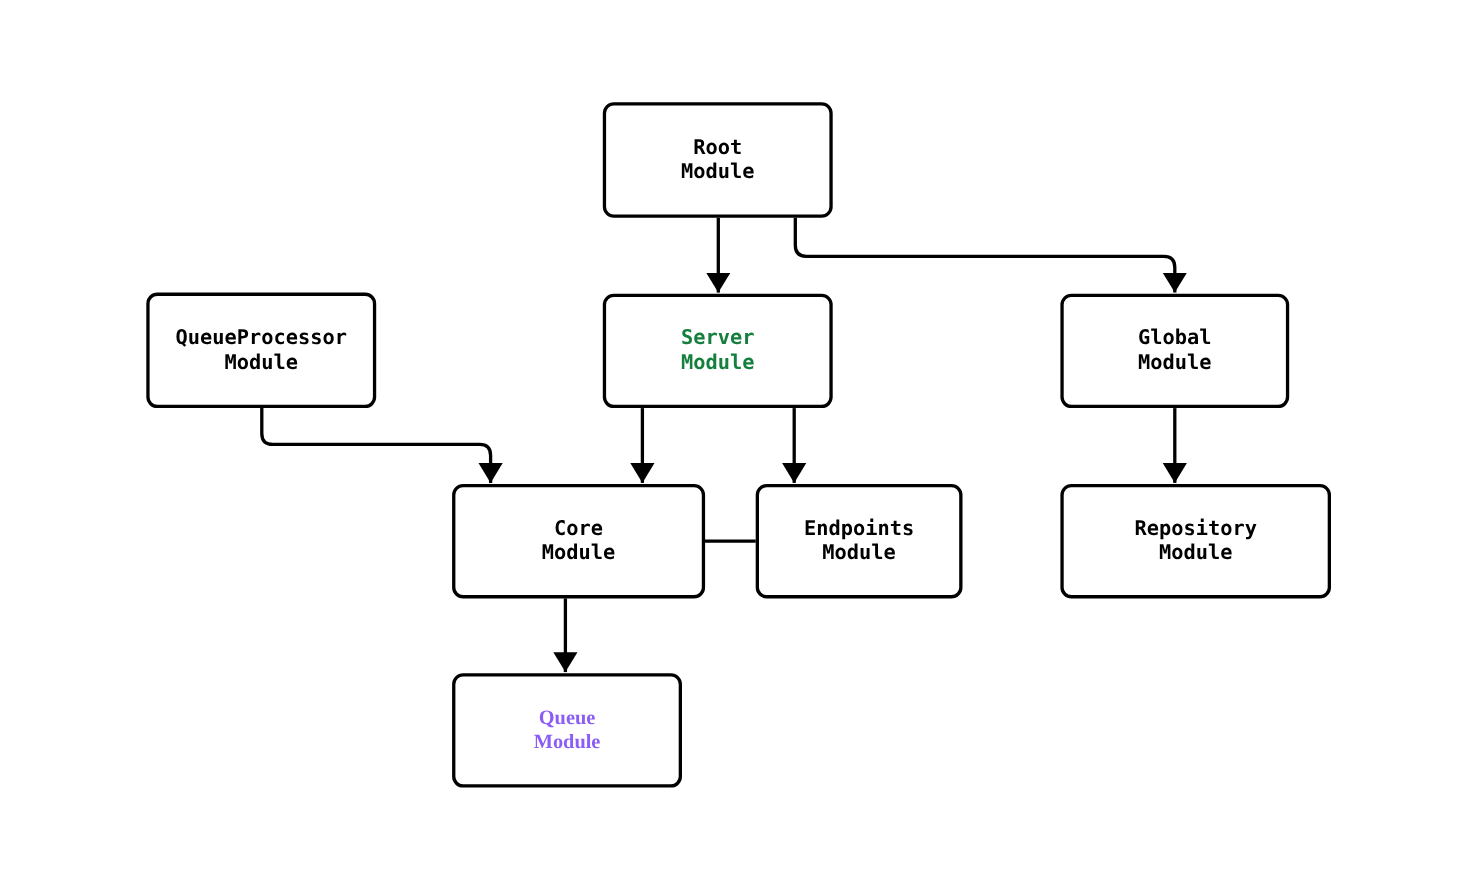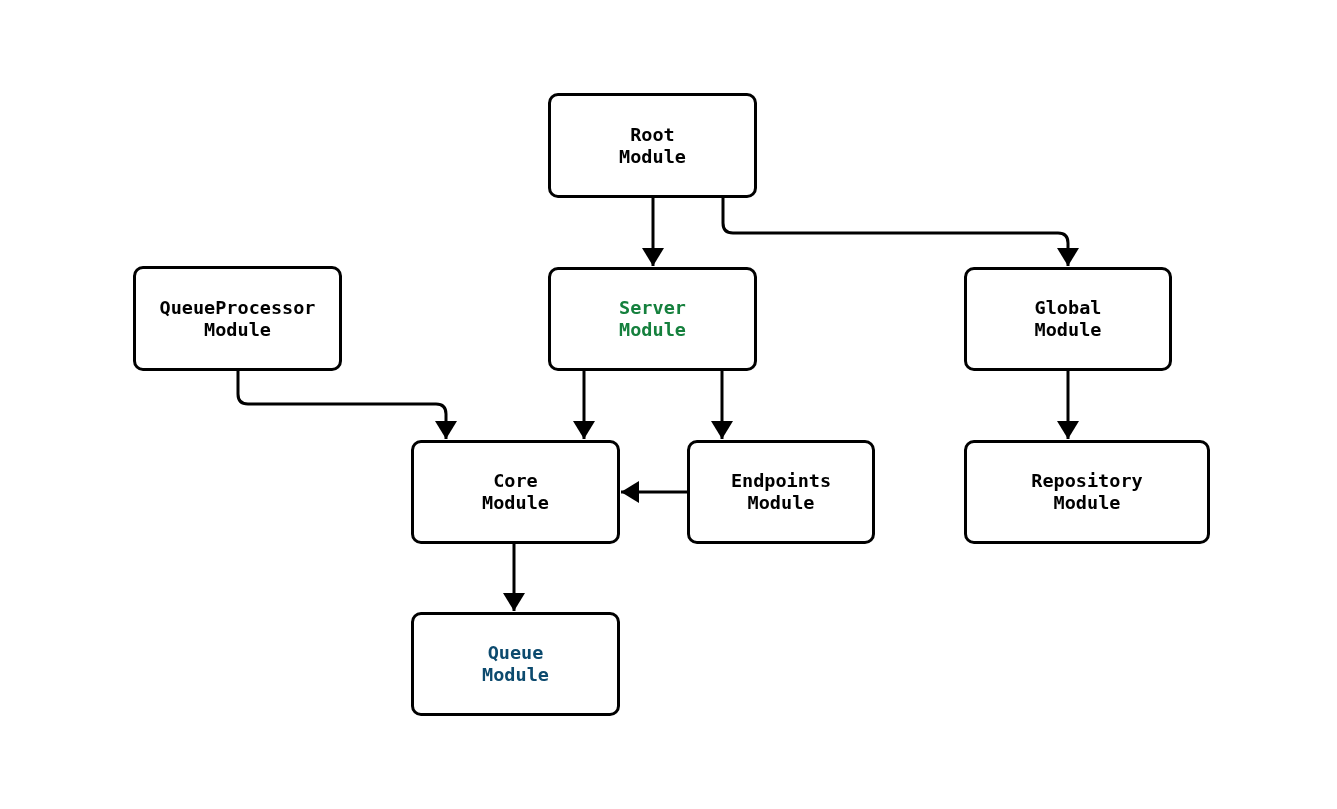--- a/index.html
+++ b/index.html
@@ -72,30 +72,30 @@
 Module</span>
       </div>
       <div class="node" style="left: 548px; top: 267px; width: 209px; height: 104px; border-color: rgb(0, 0, 0); background: rgb(255, 255, 255);">
         <span class="label" style="color: #15803d;">Server
 Module</span>
       </div>
       <div class="node" style="left: 964px; top: 267px; width: 208px; height: 104px; border-color: rgb(0, 0, 0); background: rgb(255, 255, 255);">
         <span class="label" style="color: rgb(0, 0, 0);">Global
 Module</span>
       </div>
-      <div class="node" style="left: 411px; top: 440px; width: 209px; height: 104px; border-color: rgb(0, 0, 0); background: rgb(255, 255, 255);">
+      <div class="node" style="left: 411px; top: 440px; width: 230px; height: 104px; border-color: rgb(0, 0, 0); background: rgb(255, 255, 255);">
         <span class="label" style="color: rgb(0, 0, 0);">Core
 Module</span>
       </div>
       <div class="node" style="left: 687px; top: 440px; width: 188px; height: 104px; border-color: rgb(0, 0, 0); background: rgb(255, 255, 255);">
         <span class="label" style="color: rgb(0, 0, 0);">Endpoints
 Module</span>
       </div>
       <div class="node" style="left: 964px; top: 440px; width: 246px; height: 104px; border-color: rgb(0, 0, 0); background: rgb(255, 255, 255);">
         <span class="label" style="color: rgb(0, 0, 0);">Repository
 Module</span>
       </div>
       <div class="node" style="left: 411px; top: 612px; width: 209px; height: 104px; border-color: rgb(0, 0, 0); background: rgb(255, 255, 255);">
-        <span class="label" style="color: #0c4a6e;">Queue
+        <span class="label" style="color: #8b5cf6; font-family: Liberation Serif, serif;">Queue
 Module</span>
       </div>
     </div>
 </div>
 
 </body></html>

